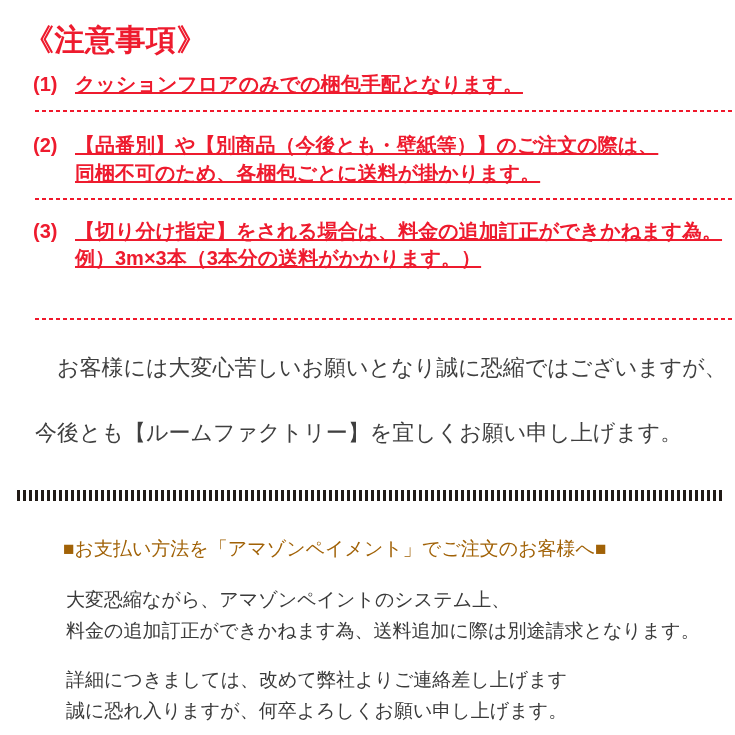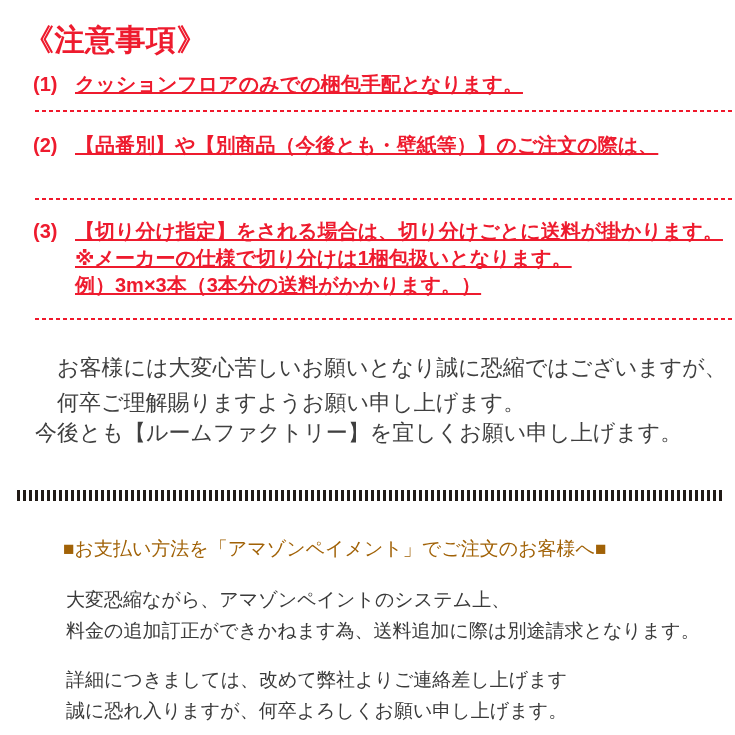--- a/index.html
+++ b/index.html
@@ -122,39 +122,38 @@
       <div>クッションフロアのみでの梱包手配となります。</div>
     </div>
   </div>
 
   <div class="red-dotted dotted-1"></div>
 
   <div class="notice-item item-2">
     <span class="item-num">(2)</span>
     <div class="item-lines">
       <div>【品番別】や【別商品（今後とも・壁紙等）】のご注文の際は、</div>
+      <div>同梱不可のため、各梱包ごとに送料が掛かります。</div>
     </div>
   </div>
 
   <div class="red-dotted dotted-2"></div>
 
   <div class="notice-item item-3">
     <span class="item-num">(3)</span>
     <div class="item-lines">
-      <div>【切り分け指定】をされる場合は、切り分けごとに送料が掛かります。</div>
-      <div>※メーカーの仕様で切り分けは1梱包扱いとなります。</div>
+      <div>【切り分け指定】をされる場合は、料金の追加訂正ができかねます為。</div>
       <div>例）3m×3本（3本分の送料がかかります。）</div>
     </div>
   </div>
 
   <div class="red-dotted dotted-3"></div>
 
   <div class="apology-para apology-1">
     <div>お客様には大変心苦しいお願いとなり誠に恐縮ではございますが、</div>
-    <div>何卒ご理解賜りますようお願い申し上げます。</div>
   </div>
 
   <div class="apology-para apology-2">今後とも【ルームファクトリー】を宜しくお願い申し上げます。</div>
 
   <div class="hatch-divider"></div>
 
   <div class="amazon-heading">■お支払い方法を「アマゾンペイメント」でご注文のお客様へ■</div>
 
   <div class="amazon-para amazon-2">
     <div>詳細につきましては、改めて弊社よりご連絡差し上げます</div>

